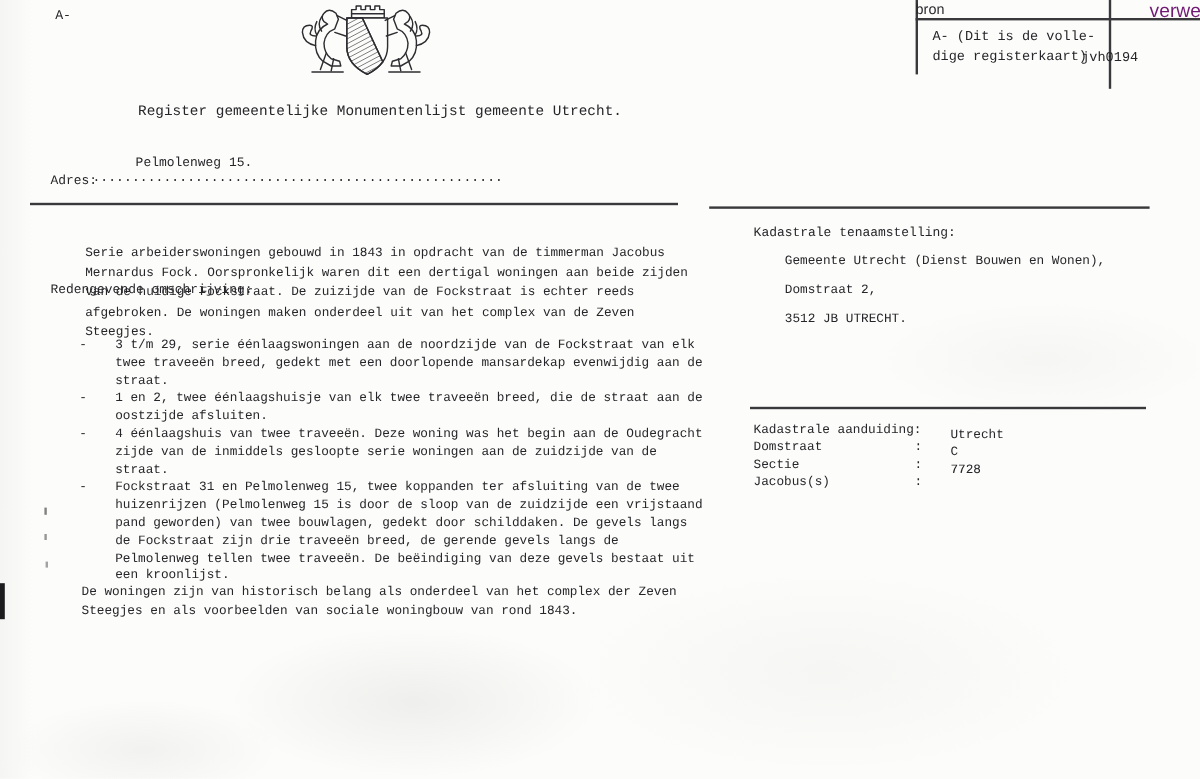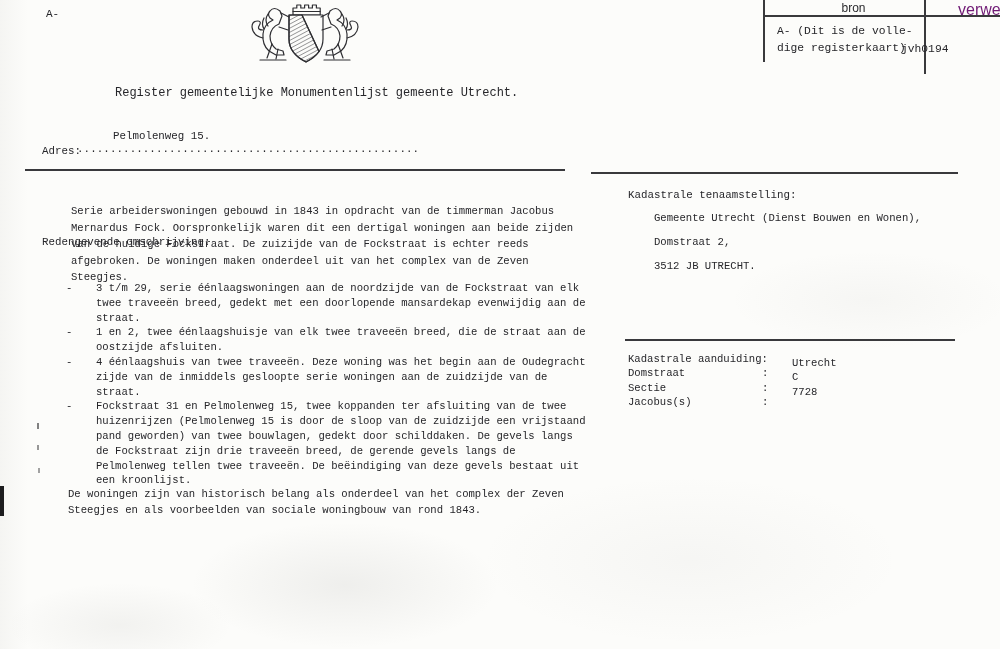--- a/index.html
+++ b/index.html
@@ -27,21 +27,21 @@
   .rule{background:#39393c;height:2px;}
   .vline{background:#39393c;width:2px;}
 
   #corner-mark{left:46px;top:8px;font-size:11px;}
   #crest{left:246px;top:2px;width:118px;height:66px;}
 
   
   #tbl-vline-left{left:763px;top:0;height:62px;}
   #tbl-vline-mid{left:924px;top:0;height:74px;}
   #tbl-hline{left:763px;top:15px;width:237px;}
-  #bron-header{left:763px;top:1px;width:181px;text-align:center;font-size:12px;color:#2b2b2e;}
+  #bron-header{left:763px;top:1px;width:181px;font-size:12px;color:#2b2b2e;}
   #verwerkt-header{left:958px;top:1px;font-size:16px;color:#701a75;}
   #bron-value{left:777px;top:23px;font-size:11.3px;line-height:17px;width:150px;}
   #verwerkt-value{left:901px;top:43px;font-size:11.3px;}
 
   #doc-title{left:115px;top:86px;font-size:12px;}
 
   #adres-value{left:113px;top:130px;font-size:10.8px;font-family:Liberation Mono, monospace;}
   #adres-label{left:42px;top:145px;font-size:10.8px;}
   #adres-dots{left:77px;top:143px;font-size:10.8px;letter-spacing:0.1px;}
 

